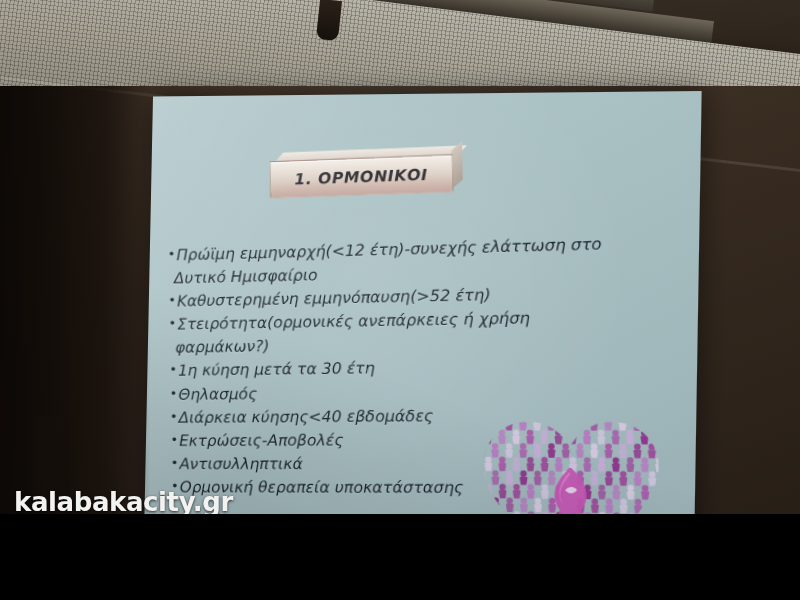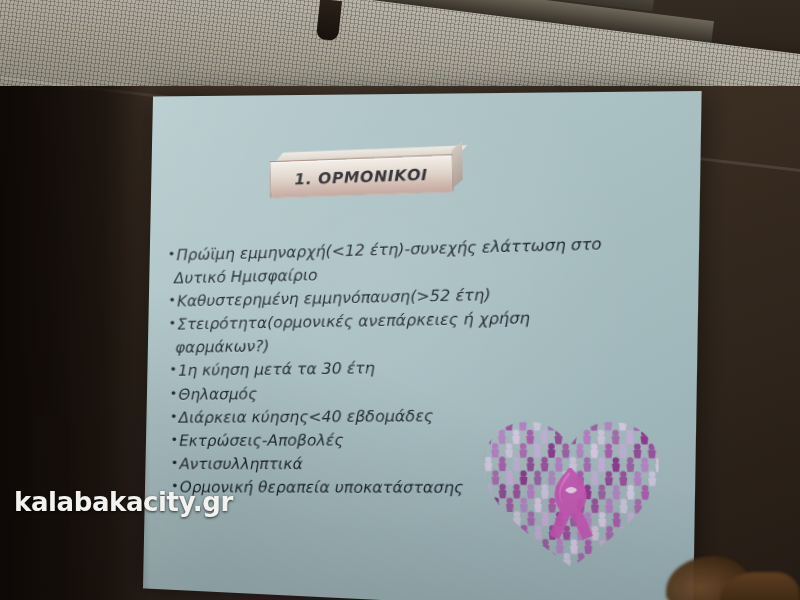--- a/index.html
+++ b/index.html
@@ -4,21 +4,21 @@
 <style>
   html, body {
     margin: 0; padding: 0;
     background: #000;
   }
   body {
     font-family: "DejaVu Sans", sans-serif;
   }
   #scene {
     position: relative;
-    width: 800px; height: 600px;
+    width: 800px; height: 514px;
     overflow: hidden;
     background: #15803d;
   }
 
   
   .ceiling-dark {
     position: absolute; left: 0; top: 0; width: 800px; height: 130px;
     background: linear-gradient(175deg, #3b3129 0%, #2d241c 60%, #241b14 100%);
   }
   .ceiling-panel {

